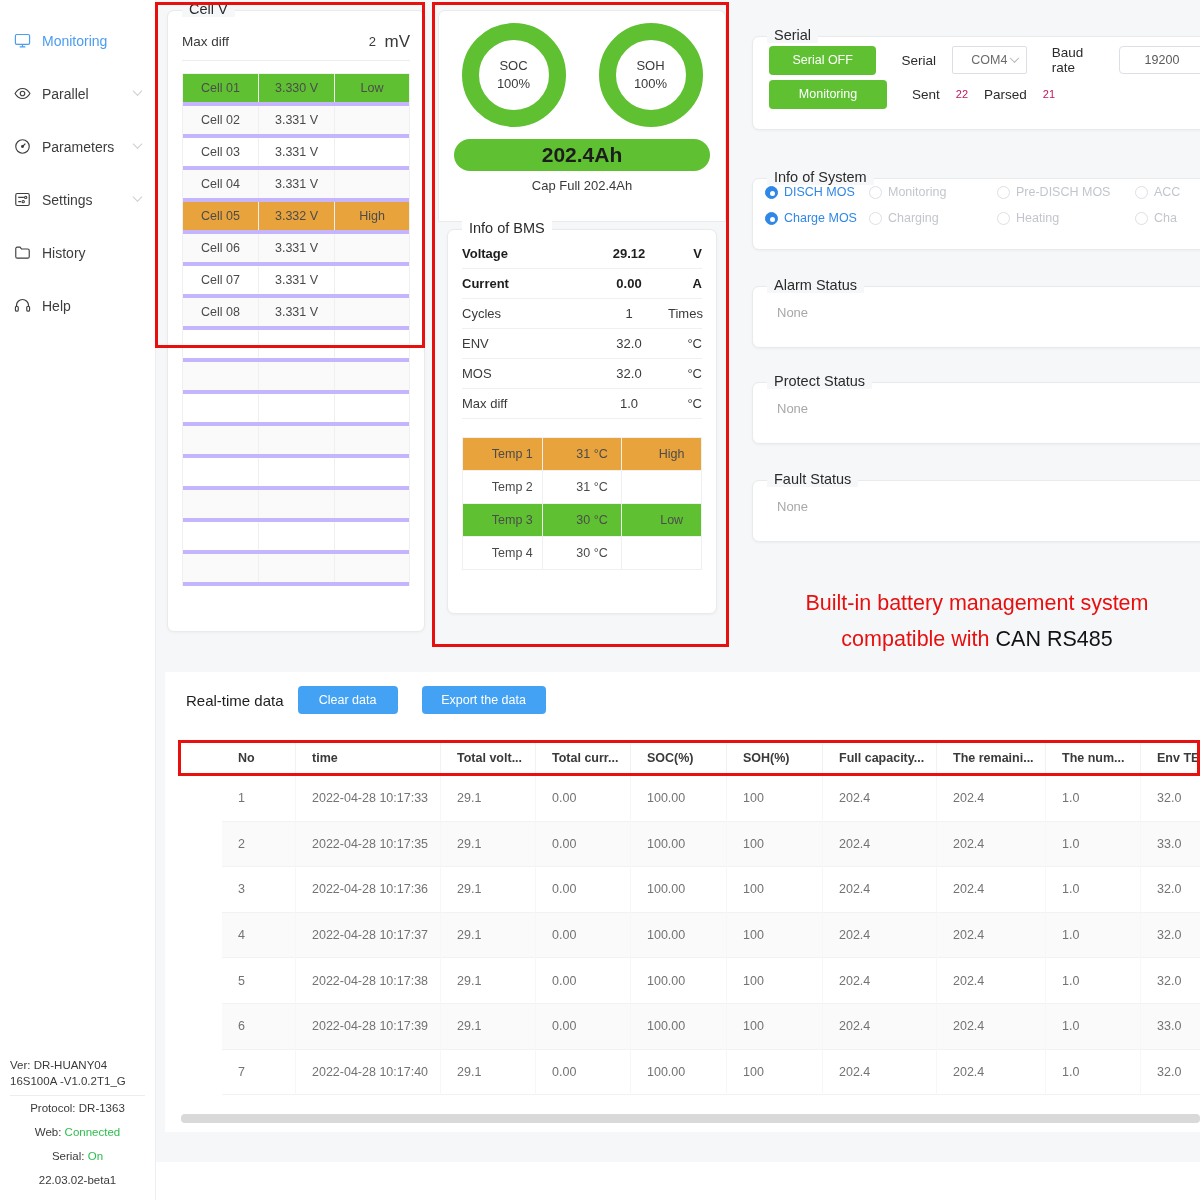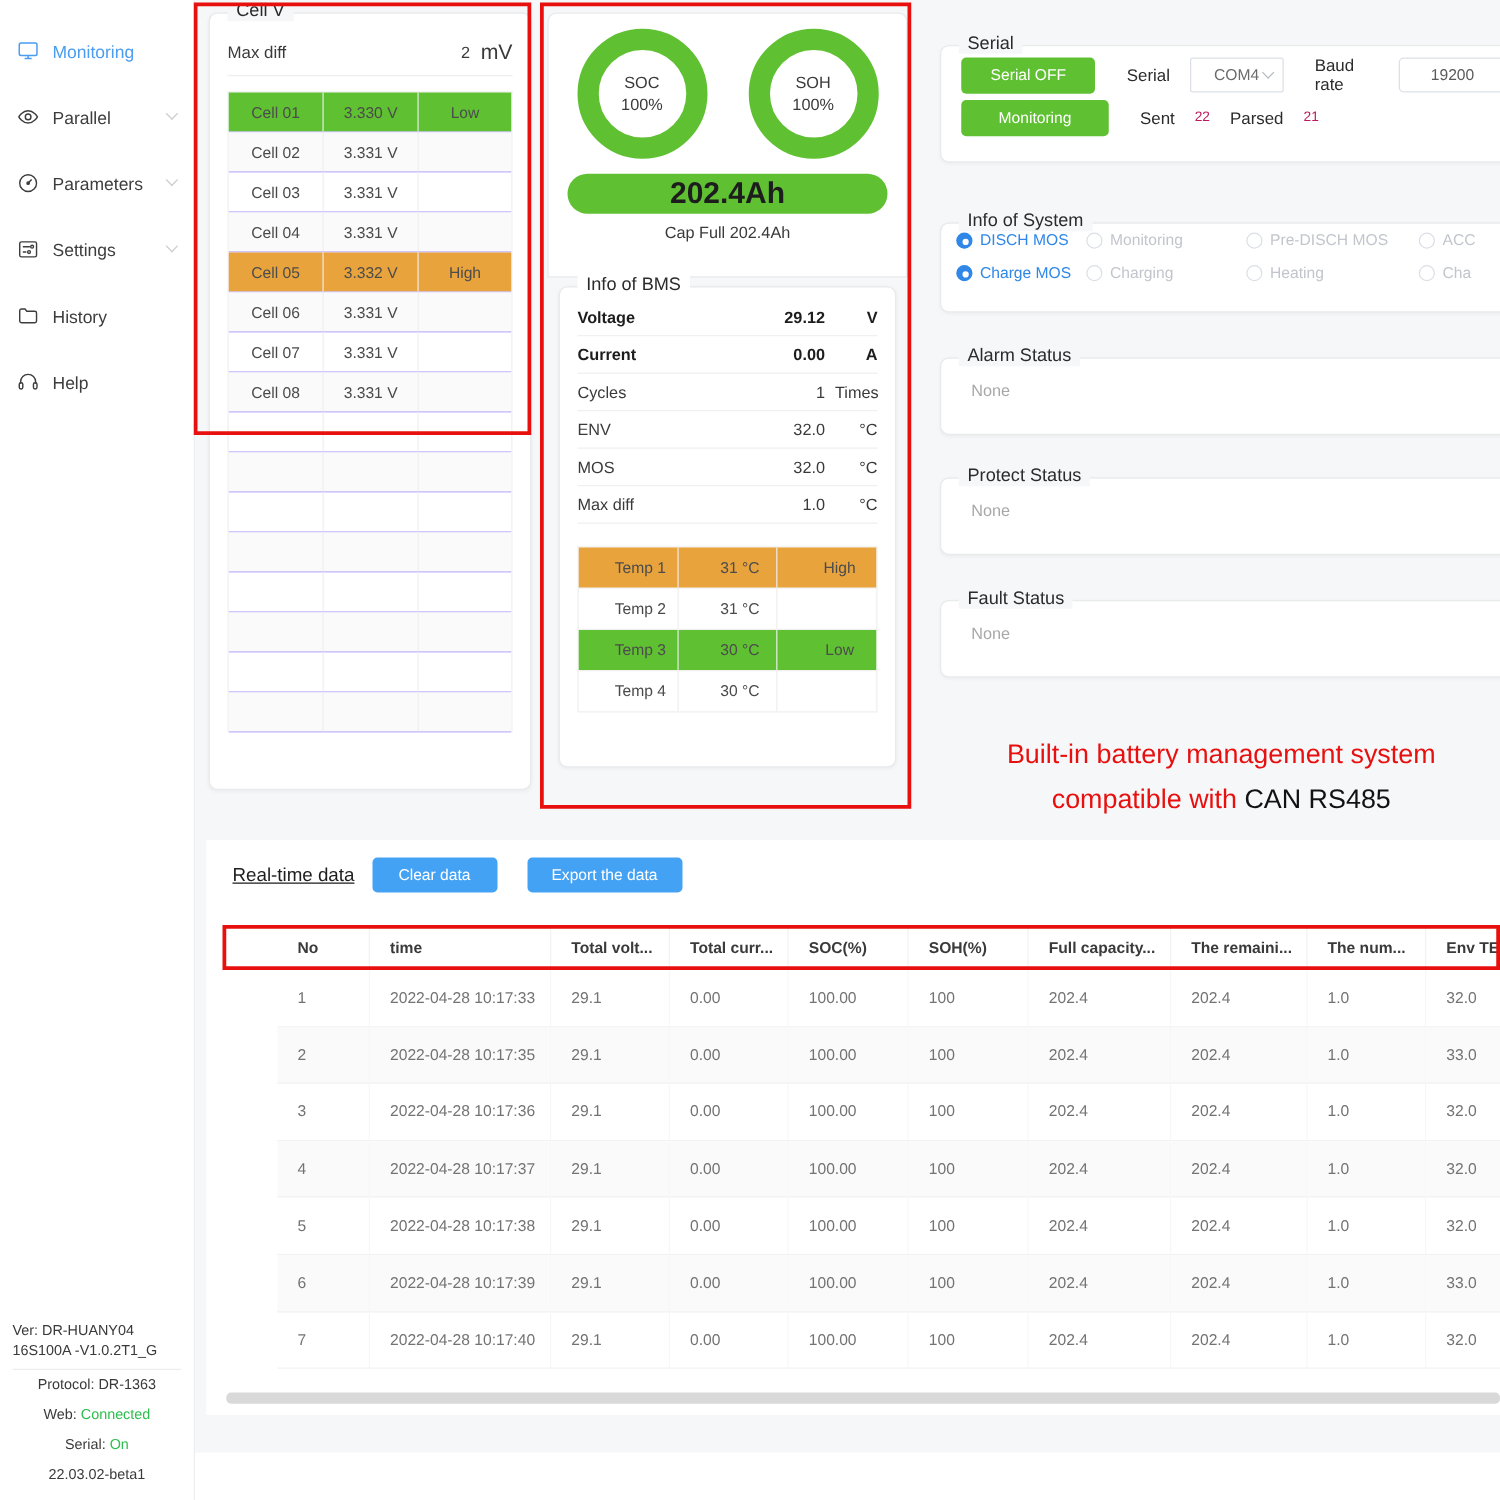--- a/index.html
+++ b/index.html
@@ -57,50 +57,50 @@
   #cellv { left: 167px; top: 10px; width: 258px; height: 622px; }
   #cellv .maxdiff {
     display: flex; align-items: center; height: 38px; margin: 12px 14px 0 14px;
     border-bottom: 1px solid #ededed; font-size: 13.5px; color: #3a3a3a;
   }
   #cellv .maxdiff .lab { flex: 1; }
   #cellv .maxdiff .val { width: 40px; text-align: right; font-size: 13px; }
   #cellv .maxdiff .unit { width: 34px; text-align: right; color: #3a3a3a; font-size: 17px; }
 
   .ctab { margin: 12px 14px 0 14px; border: 1px solid #f0f0f0; border-bottom: none; }
-  .ctab .r { display: flex; height: 32px; border-bottom: 1px solid #c4b5fd; }
+  .ctab .r { display: flex; height: 32px; border-bottom: 4px solid #c4b5fd; }
   .ctab .r .c { display: flex; align-items: center; justify-content: center;
     font-size: 12.5px; color: #4a4a4a; border-right: 1px solid #f0f0f0; }
   .ctab .r .c:last-child { border-right: none; }
   .ctab .c1 { flex: 0 0 76px; }
   .ctab .c2 { flex: 0 0 76px; }
   .ctab .c3 { flex: 1; }
   .ctab .r.zebra { background: #fafafa; }
   .ctab .r.green .c { background: #5fc132; color: #4c4c4c; }
   .ctab .r.orange .c { background: #e8a33d; color: #4c4c4c; }
 
   
   #gauges { position: absolute; left: 438px; top: 10px; width: 288px; height: 212px;
     background: #ffffff; border: 1px solid #e8eaec; border-radius: 7px 7px 0 0; }
   .rings { display: flex; justify-content: space-around; padding: 12px 6px 0 6px; }
   .ring { width: 104px; height: 104px; border-radius: 50%; border: 17px solid #5fc132;
     display: flex; flex-direction: column; align-items: center; justify-content: center; }
   .ring .t { font-size: 13px; color: #3a3a3a; line-height: 18px; }
   .ring .v { font-size: 13px; color: #3a3a3a; line-height: 18px; }
   .cappill { margin: 12px 15px 0 15px; height: 32px; background: #5fc132; border-radius: 16px;
     display: flex; align-items: center; justify-content: center;
-    font-size: 24px; font-weight: bold; color: #1d1d1d; }
+    font-size: 21px; font-weight: bold; color: #1d1d1d; }
   .capsub { text-align: center; font-size: 13px; color: #3a3a3a; margin-top: 7px; }
 
   #bms { left: 447px; top: 229px; width: 270px; height: 385px; }
   .krow { display: flex; align-items: center; height: 30px; margin: 0 14px;
     border-bottom: 1px solid #f0f0f0; font-size: 13px; color: #3a3a3a; }
   .krow:first-child { margin-top: 9px; }
   .krow .k { flex: 1; }
-  .krow .v { width: 62px; text-align: right; }
+  .krow .v { width: 62px; text-align: center; }
   .krow .u { width: 42px; text-align: right; padding-left: 8px; }
   .krow.bold .k, .krow.bold .v, .krow.bold .u { font-weight: bold; color: #1d1d1d; }
 
   .ttab { margin: 18px 14px 0 14px; border: 1px solid #f0f0f0; border-bottom: none; }
   .ttab .r { display: flex; height: 33px; border-bottom: 1px solid #f0f0f0; }
   .ttab .r .c { display: flex; align-items: center; justify-content: center;
     font-size: 12.5px; color: #4a4a4a; border-right: 1px solid #f0f0f0; flex: 1; padding-left: 20px; }
   .ttab .r .c:last-child { border-right: none; }
   .ttab .r.green .c { background: #5fc132; color: #4c4c4c; }
   .ttab .r.orange .c { background: #e8a33d; color: #4c4c4c; }
@@ -146,21 +146,21 @@
   .none { padding: 18px 0 0 24px; font-size: 13px; color: #a8a8a8; }
 
   #annot { position: absolute; left: 752px; top: 585px; width: 450px; text-align: center;
     font-size: 21.5px; line-height: 36px; color: #e8100f; }
   #annot .blk { color: #121212; }
 
   
   #rtpanel { position: absolute; left: 165px; top: 672px; width: 1060px; height: 460px;
     background: #ffffff; }
   .rthead { display: flex; align-items: center; height: 56px; padding-left: 21px; }
-  .rthead .ttl { font-size: 15px; color: #1d1d1d; text-decoration: underline; }
+  .rthead .ttl { font-size: 15px; color: #1d1d1d; }
   .bbtn { margin-left: 14px; width: 100px; height: 28px; background: #44a2f5; border: none;
     border-radius: 4px; color: #fff; font-size: 12.5px; cursor: pointer; font-family: inherit; }
   .bbtn.wide { width: 124px; margin-left: 24px; }
 
   #dtable { position: absolute; left: 181px; top: 740px; width: 1060px; }
   #dtable .hr, #dtable .dr { display: flex; }
   #dtable .hr { height: 36px; background: #ffffff; }
   #dtable .hr .c { display: flex; align-items: center; font-size: 12.5px; font-weight: bold;
     color: #3a3a3a; padding-left: 16px; border-right: 1px solid #f2f2f2; }
   #dtable .dr { height: 45.6px; }

